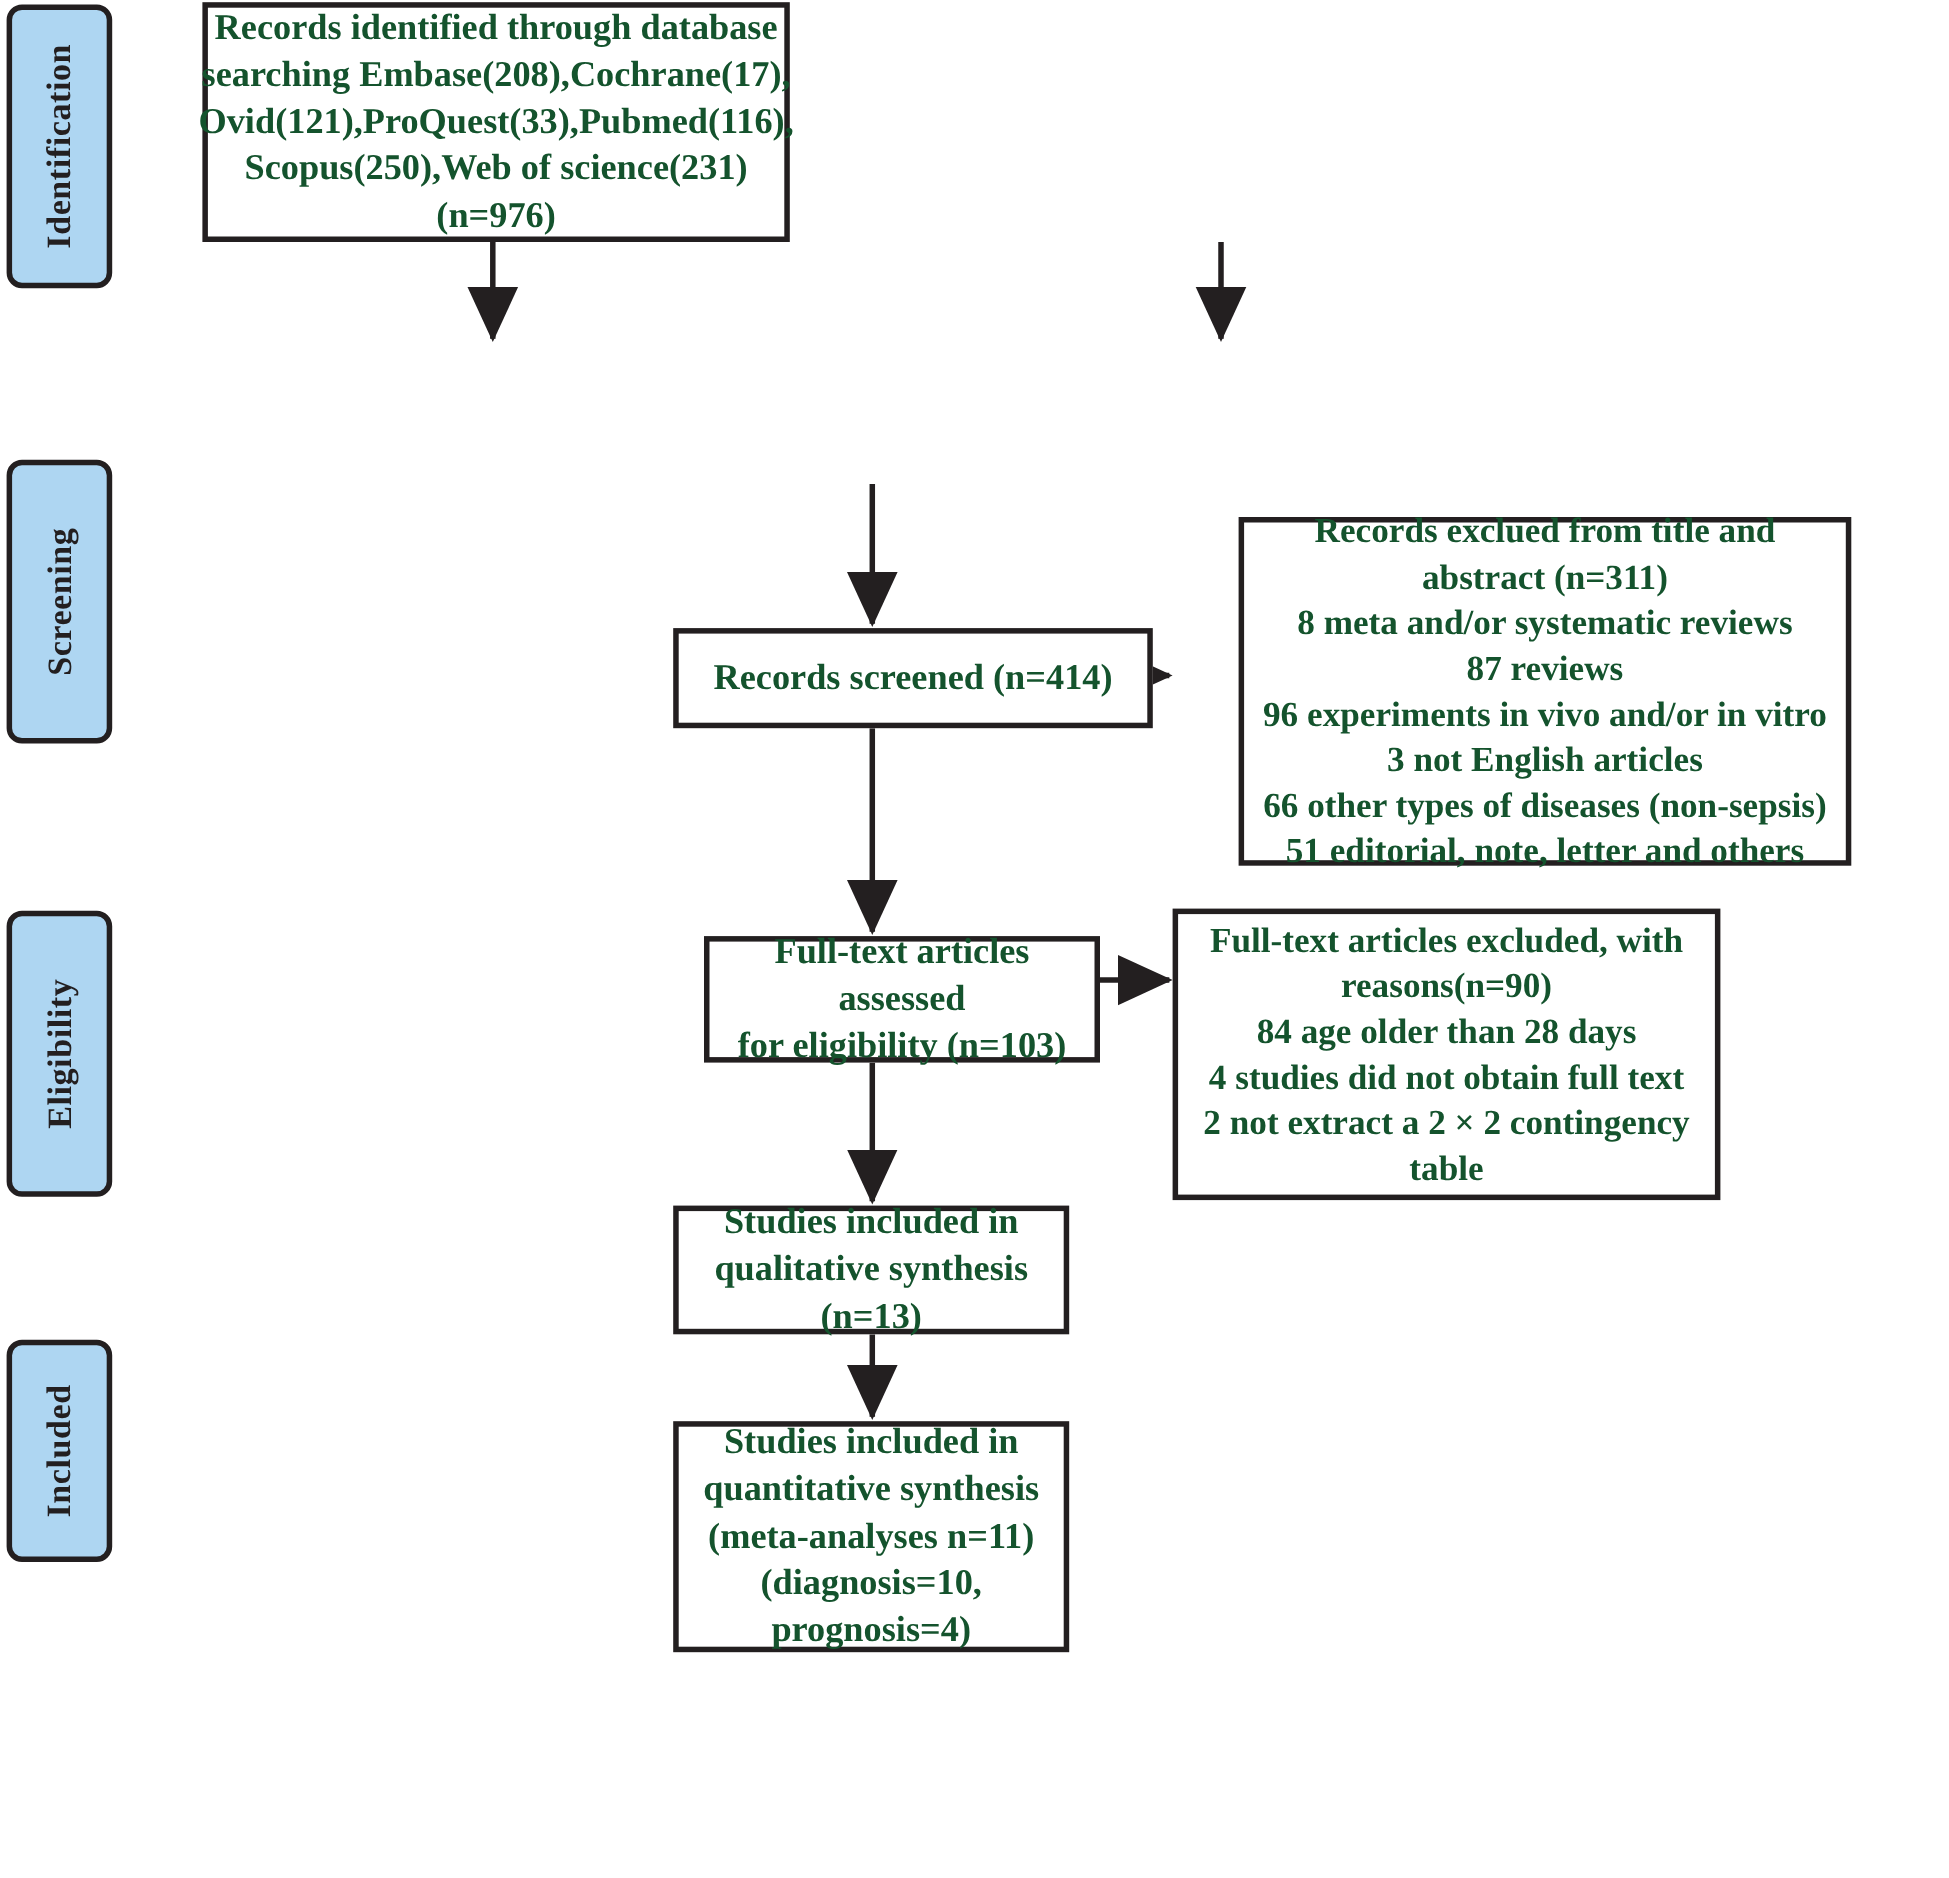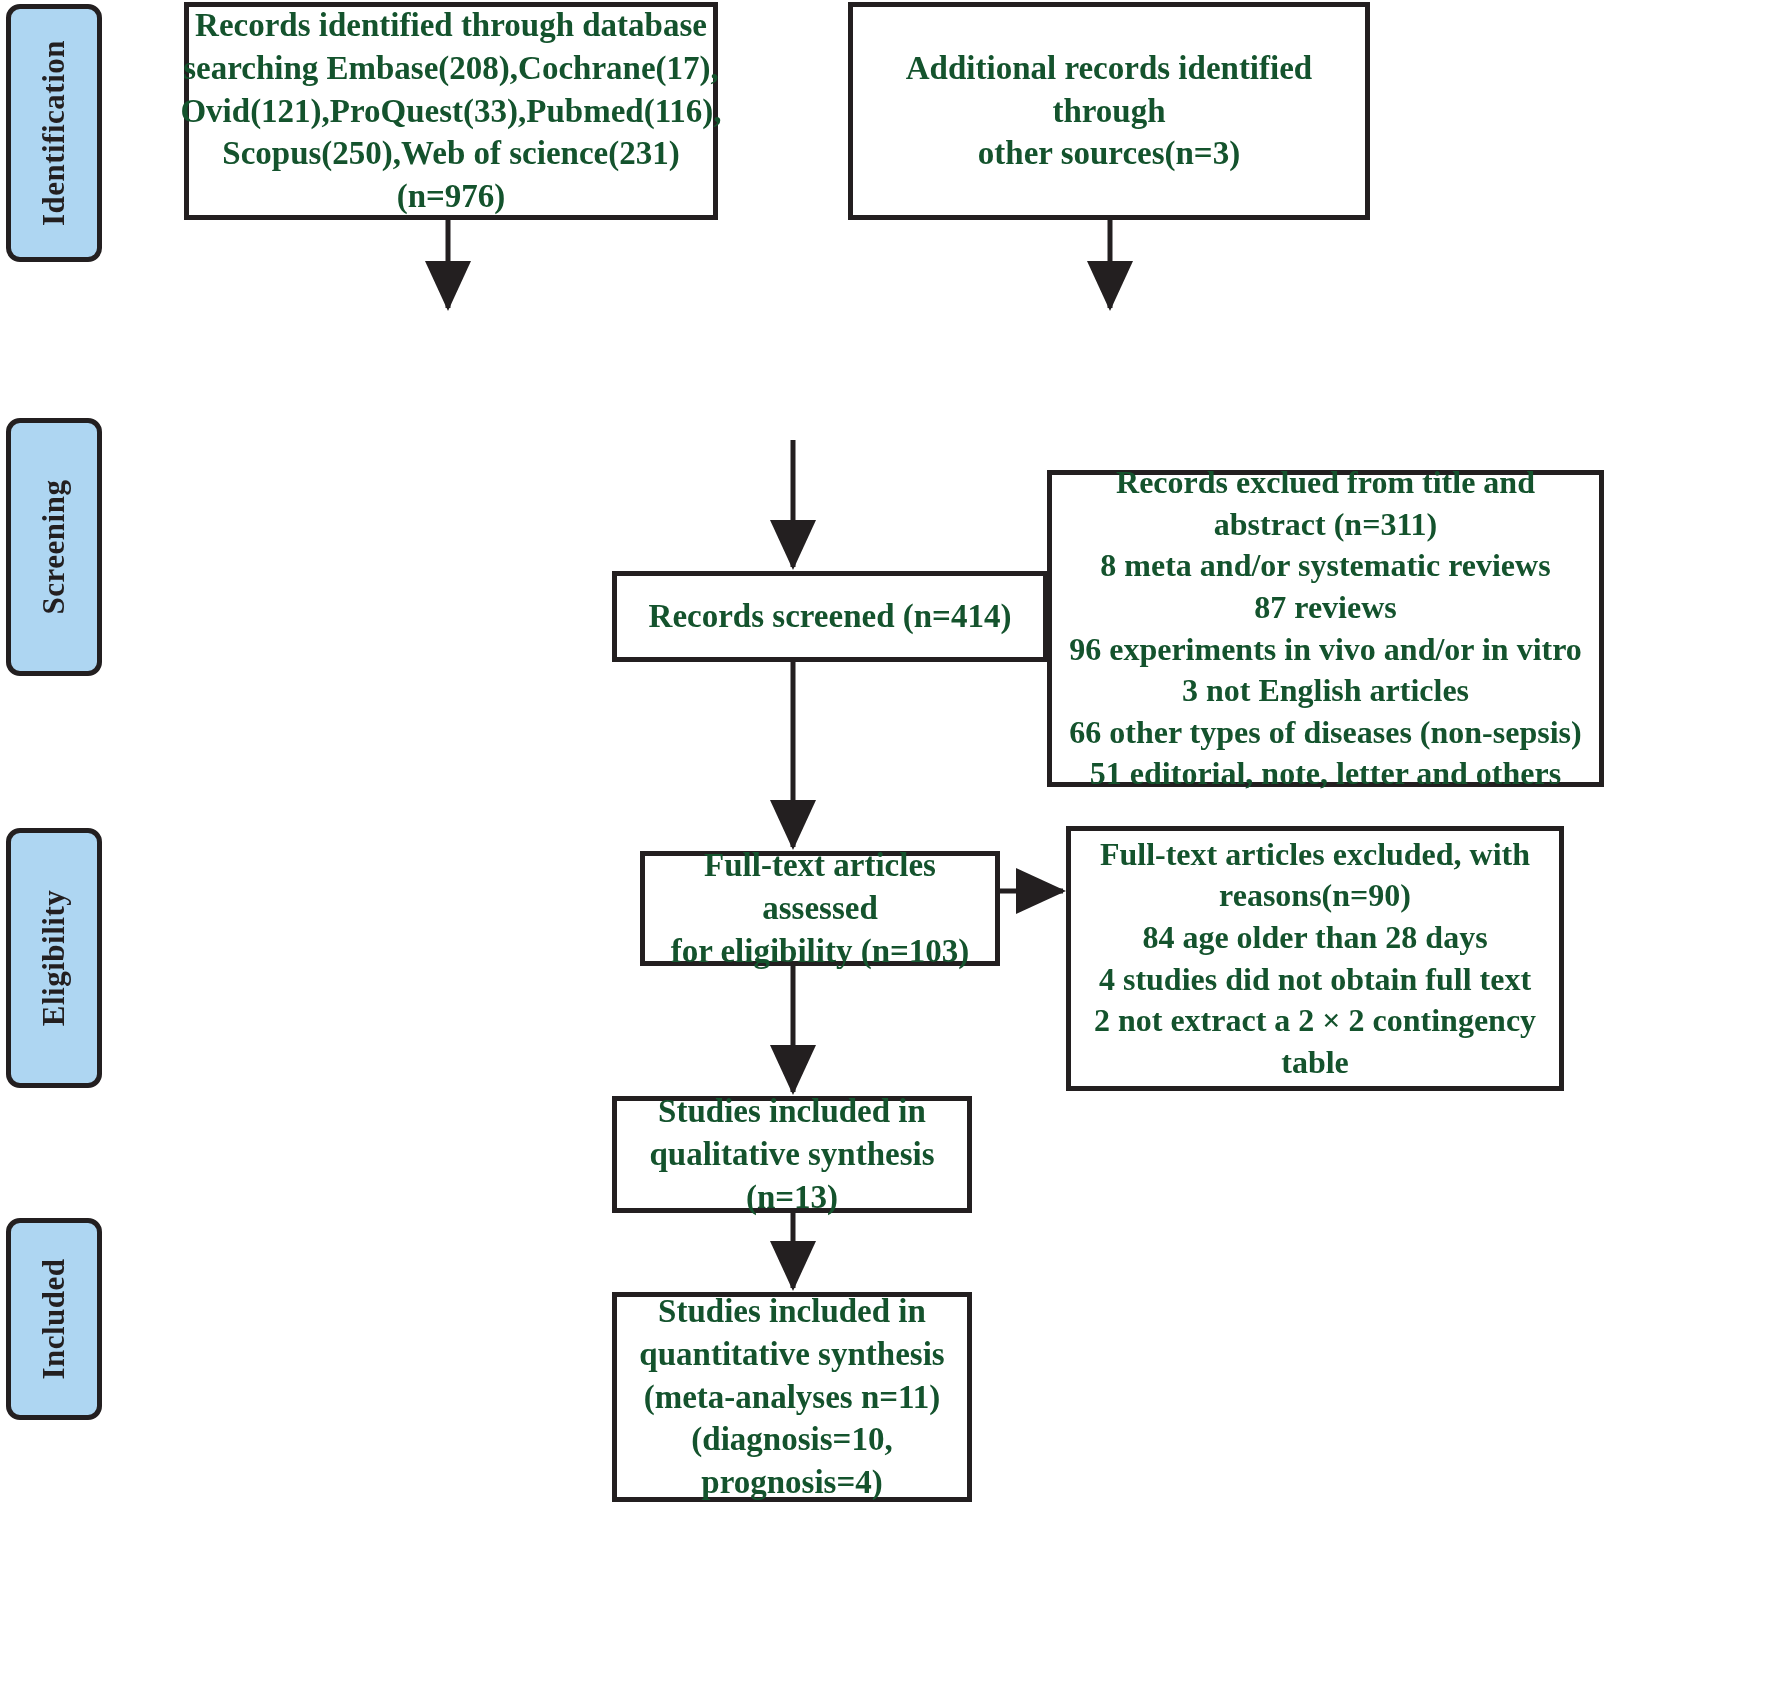--- a/index.html
+++ b/index.html
@@ -97,31 +97,27 @@
   </div>
 
   <div class="fbox" style="left:184px; top:2px; width:534px; height:218px;">
     <span class="txt s34">Records identified through database
 searching Embase(208),Cochrane(17),
 Ovid(121),ProQuest(33),Pubmed(116),
 Scopus(250),Web of science(231)
 (n=976)</span>
   </div>
 
-  <div class="fbox" style="left:848px; top:2px; width:522px; height:218px;">
-    <span class="txt s34">Additional records identified through
-other sources(n=3)</span>
-  </div>
 
 
   <div class="fbox" style="left:612px; top:571px; width:436px; height:91px;">
     <span class="txt s34">Records screened (n=414)</span>
   </div>
 
-  <div class="fbox" style="left:1047px; top:470px; width:557px; height:317px; padding:8px 6px;">
+  <div class="fbox" style="left:1126px; top:470px; width:557px; height:317px; padding:8px 6px;">
     <span class="txt s33">Records exclued from title and
 abstract (n=311)
 8 meta and/or systematic reviews
 87 reviews
 96 experiments in vivo and/or in vitro
 3 not English articles
 66 other types of diseases (non-sepsis)
 51 editorial, note,  letter and others</span>
   </div>
 

